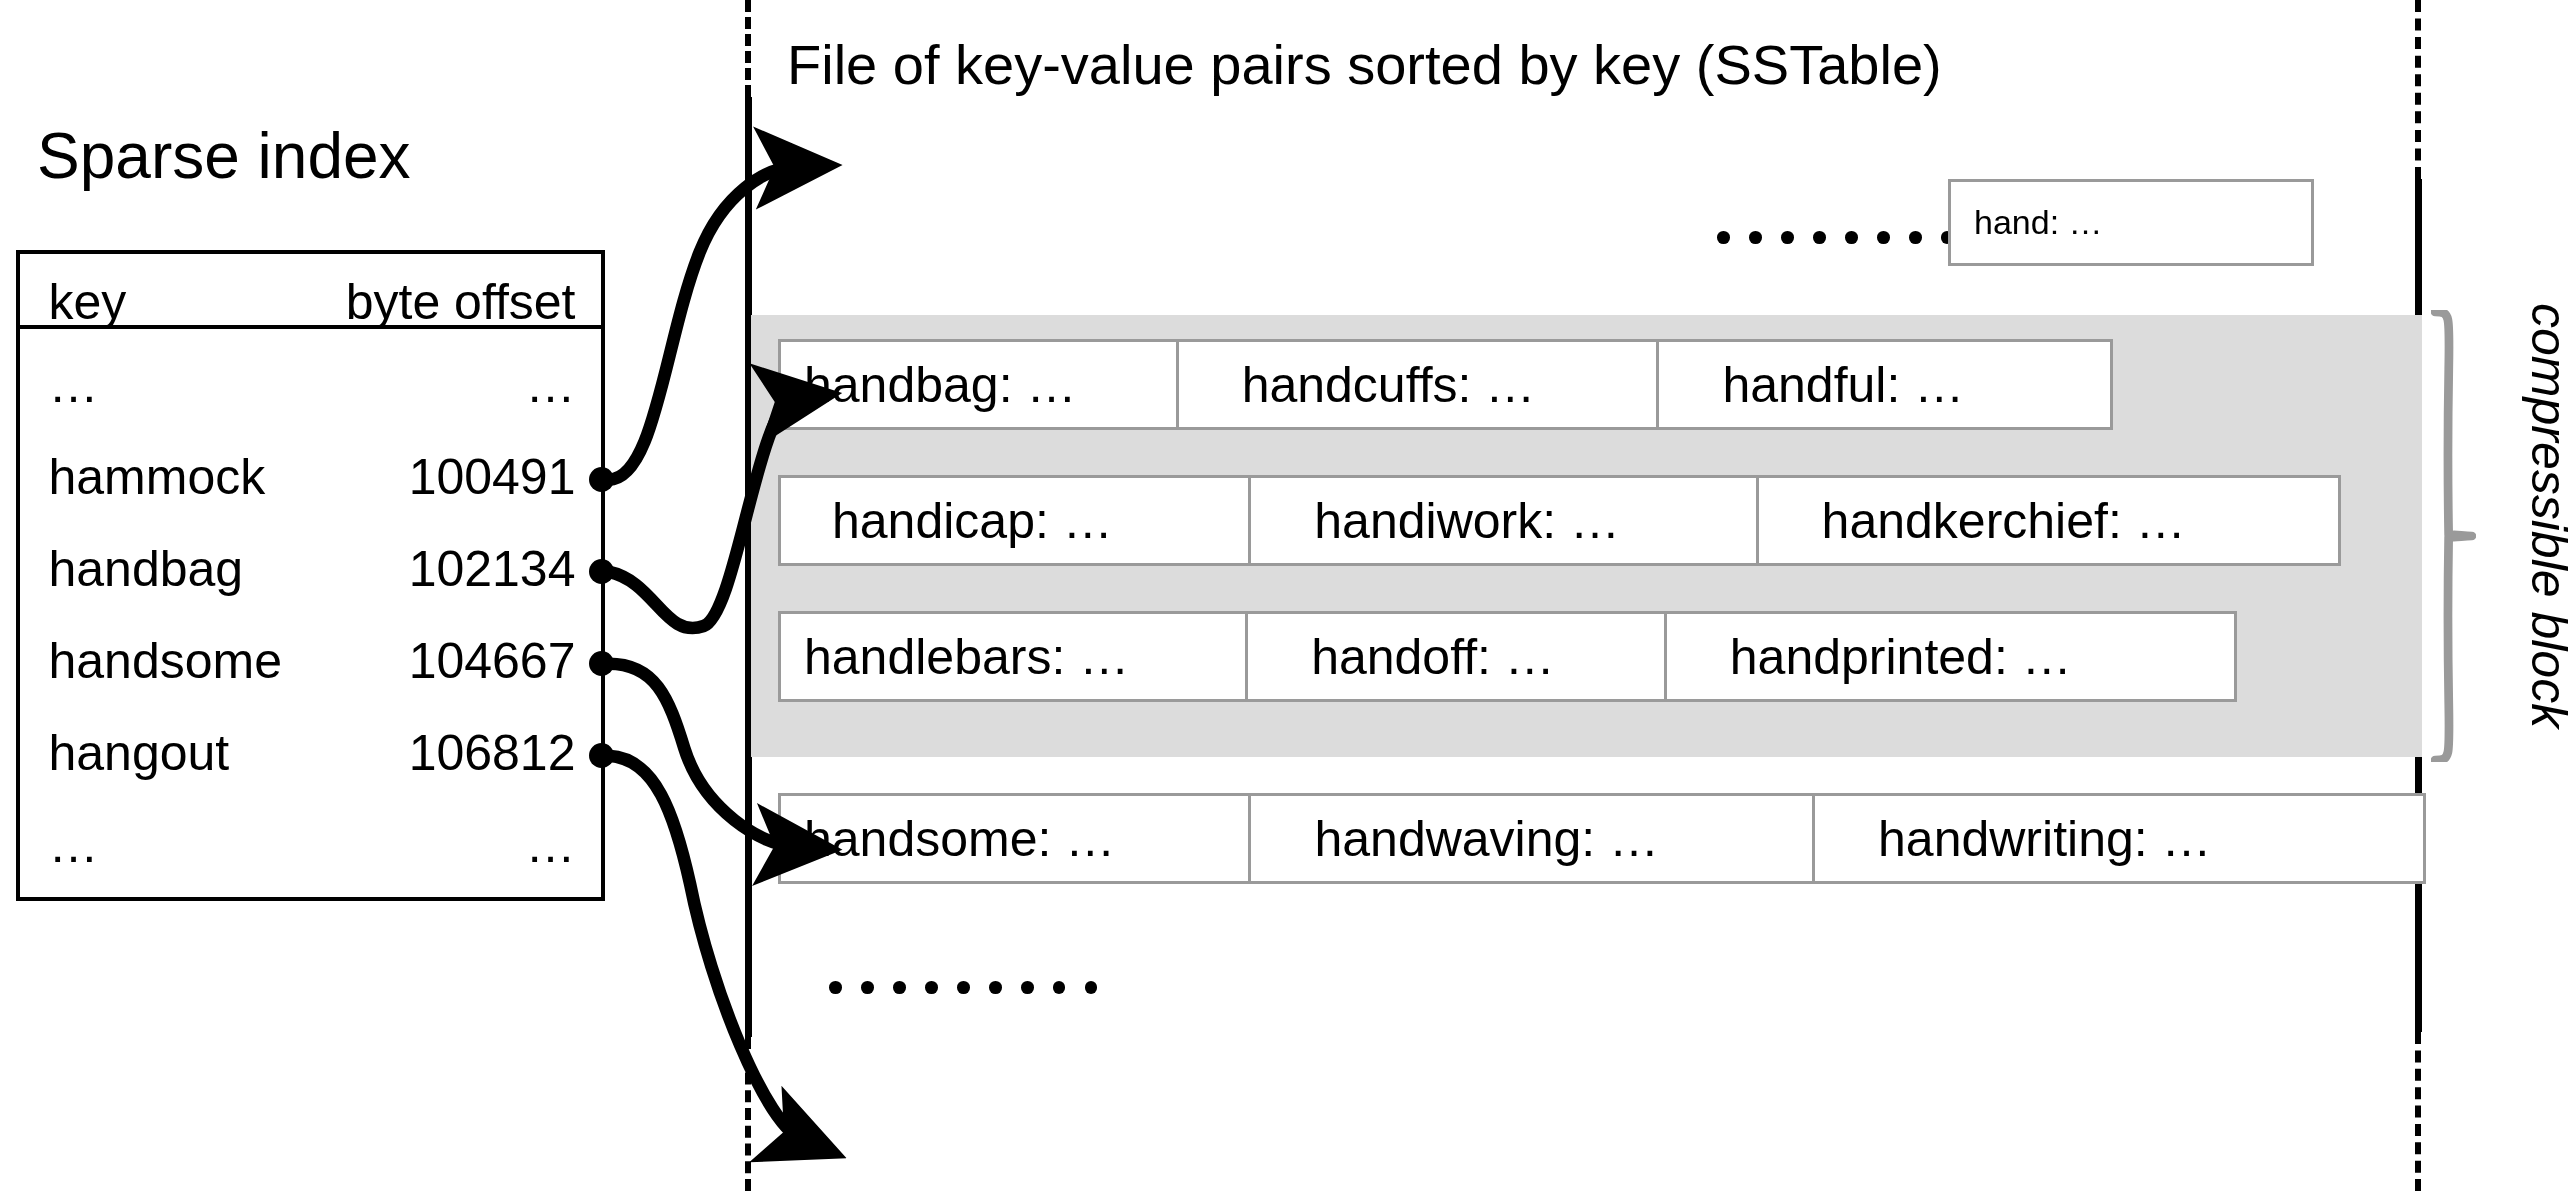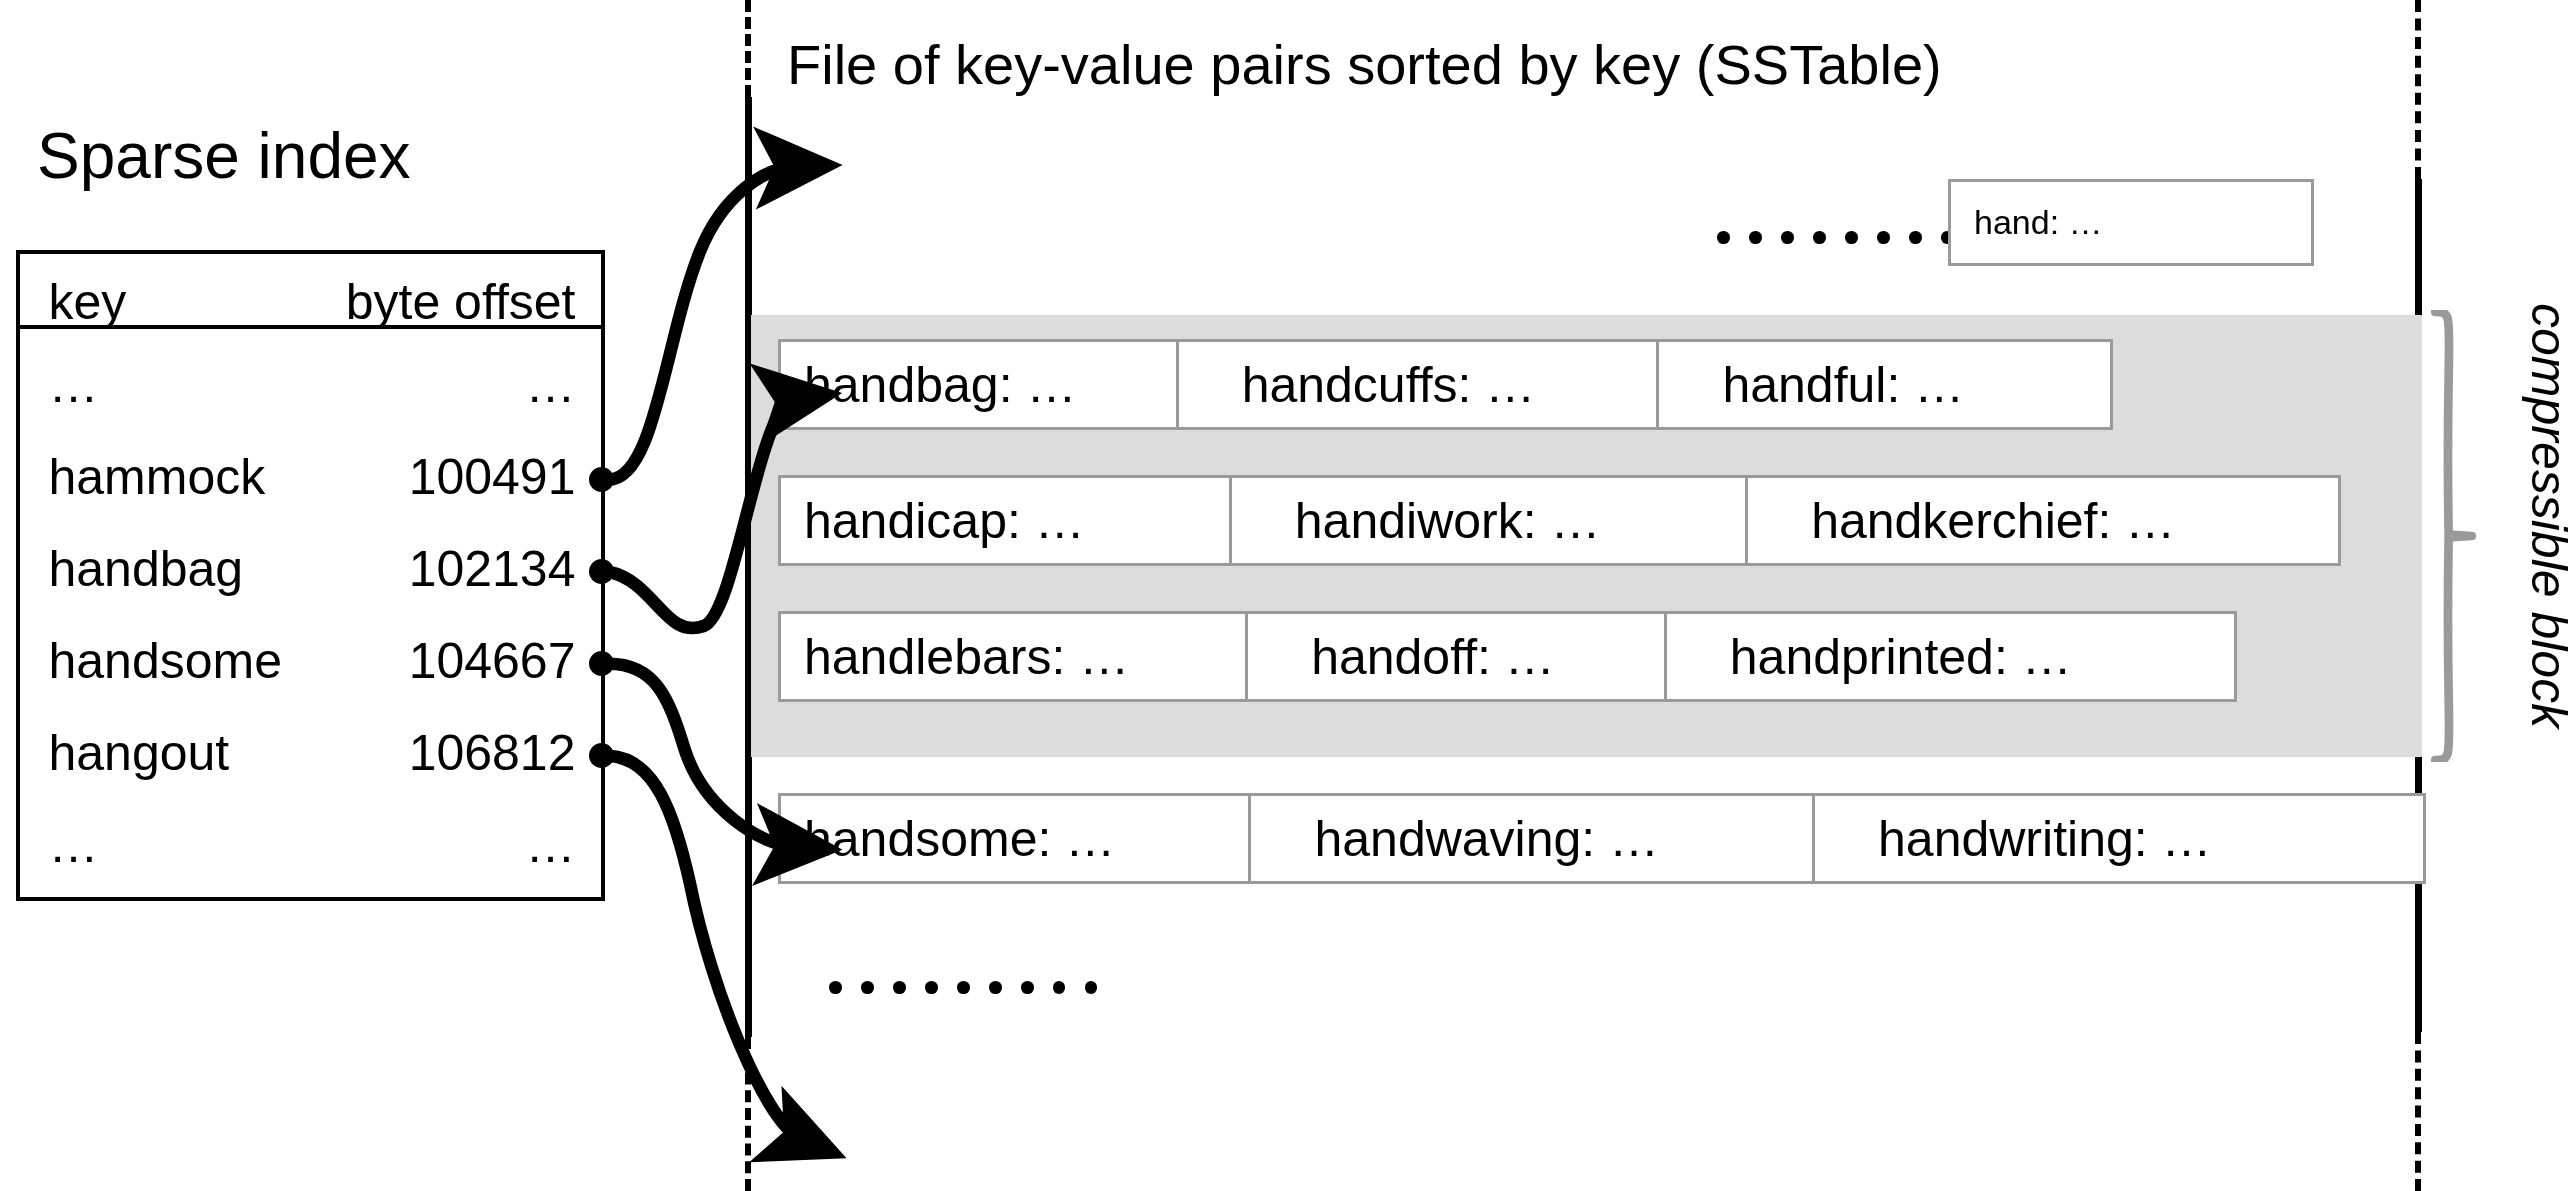--- a/index.html
+++ b/index.html
@@ -266,21 +266,21 @@
       <span>handbag: …</span>
     </div>
     <div class="kv-cell" style="width:470px;">
       <span>handcuffs: …</span>
     </div>
     <div class="kv-cell" style="width:438px;">
       <span>handful: …</span>
     </div>
   </div>
 
-  <div class="kv-strip" style="left:778px; top:475px; width:1563px;">
+  <div class="kv-strip" style="left:778px; top:475px; width:1563px;padding-left:28px;">
     <div class="kv-cell" style="width:477px;">
       <span>handicap: …</span>
     </div>
     <div class="kv-cell" style="width:504px;">
       <span>handiwork: …</span>
     </div>
     <div class="kv-cell" style="width:582px;">
       <span>handkerchief: …</span>
     </div>
   </div>

